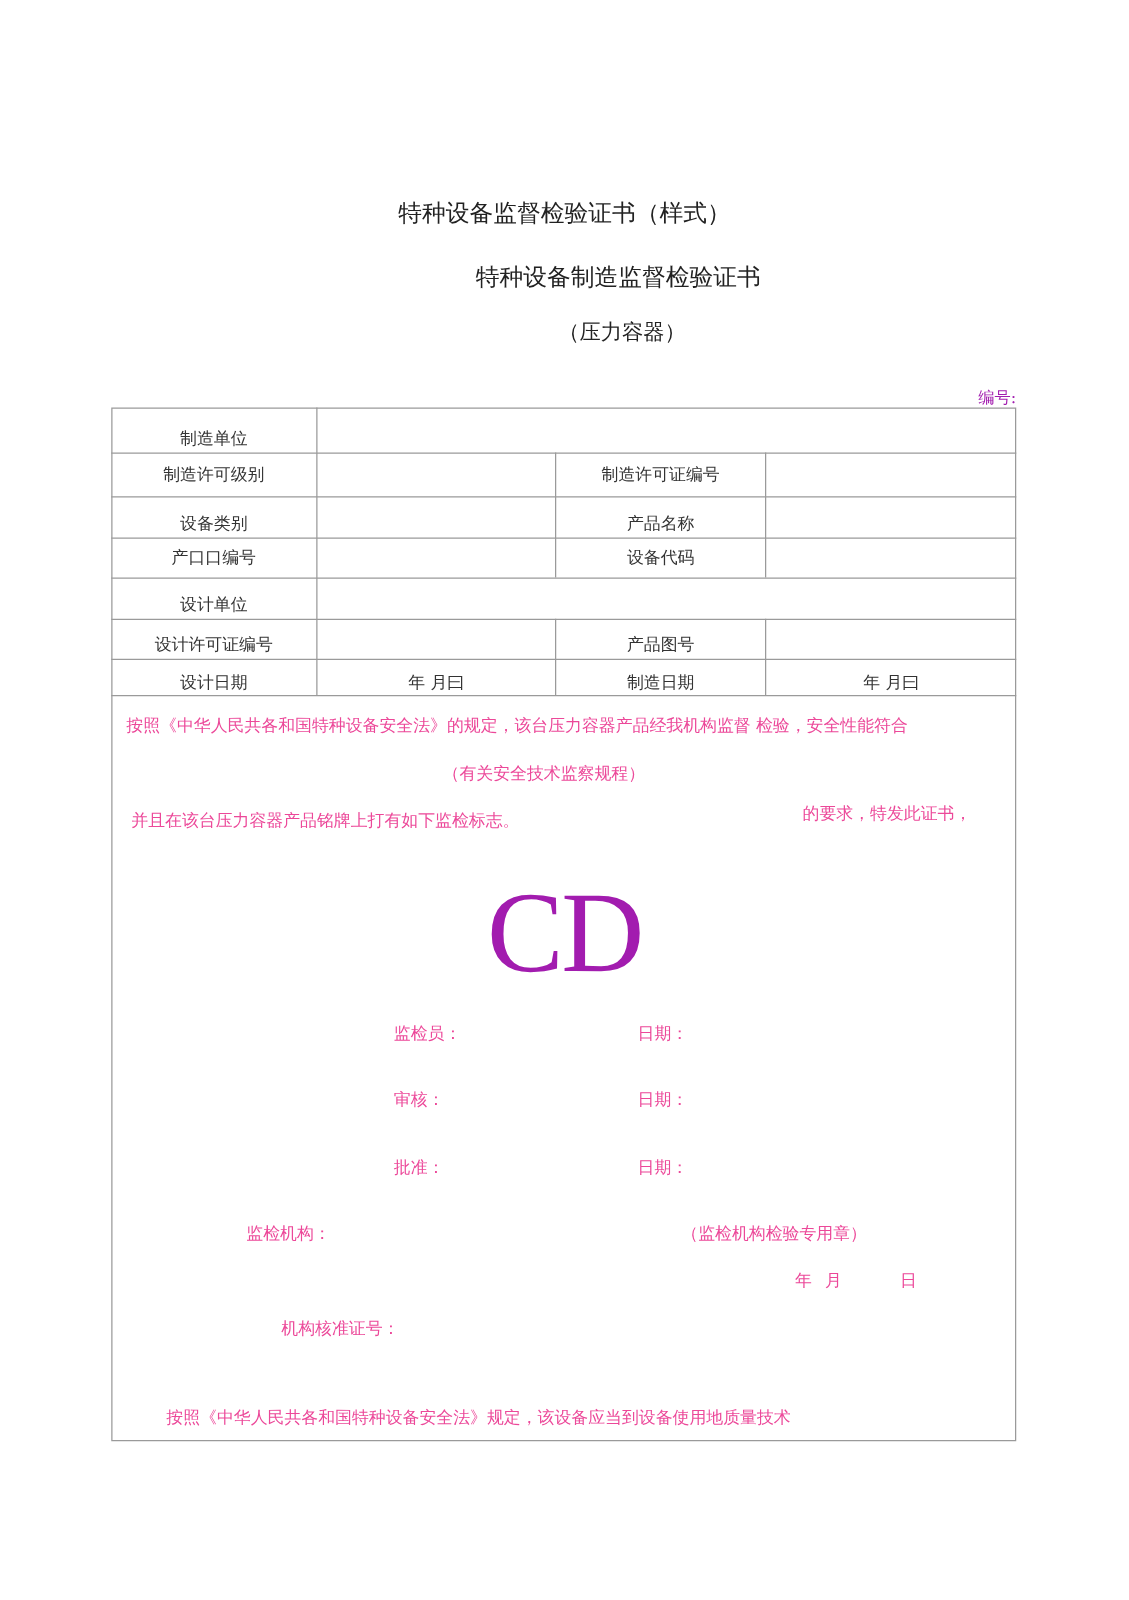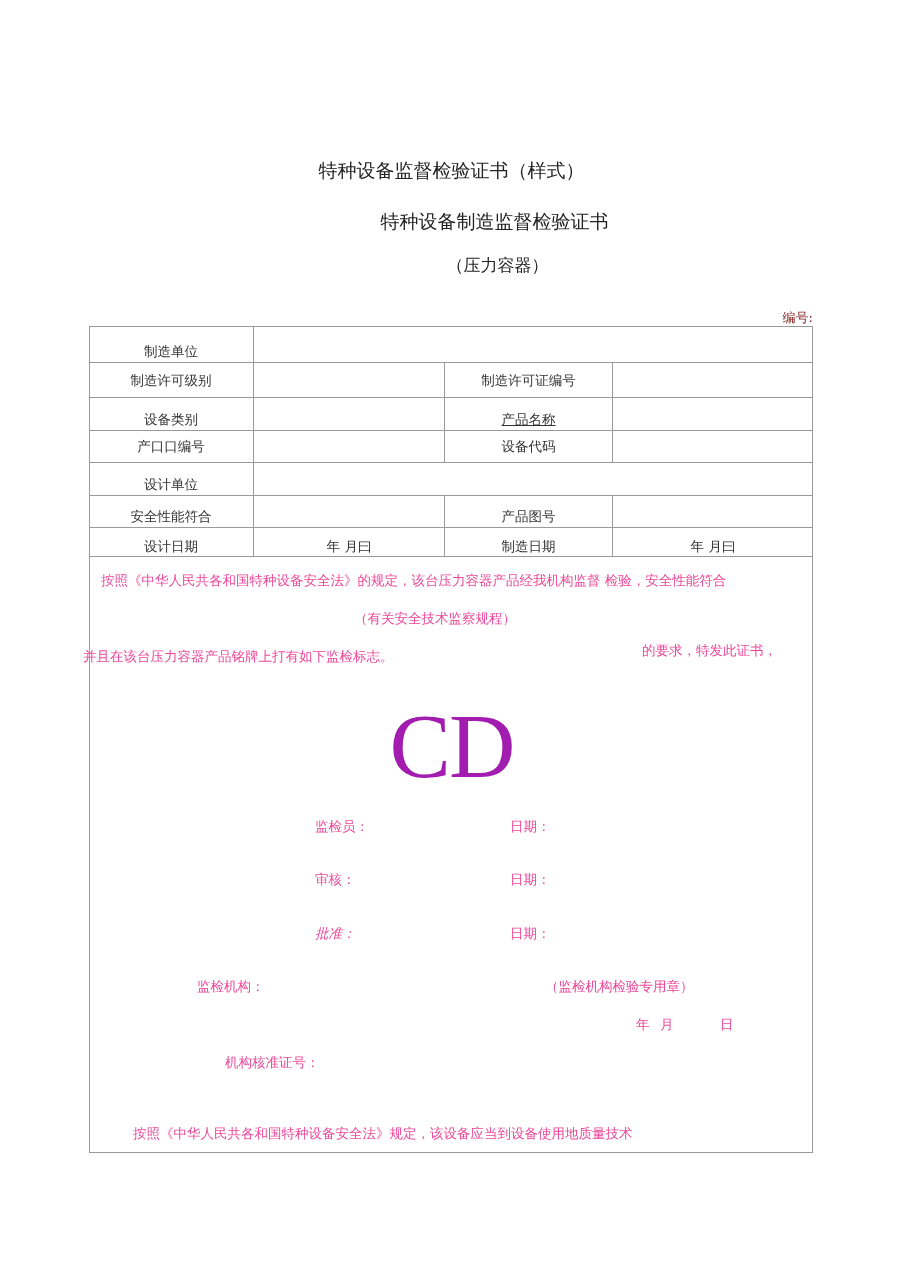--- a/index.html
+++ b/index.html
@@ -14,21 +14,21 @@
       overflow: hidden;
       font-family: "DejaVu Serif", "Liberation Serif", serif;
       color: #222222;
     }
     .abs { position: absolute; white-space: nowrap; }
     .title {
       left: 0; width: 903px; text-align: center;
       font-size: 19px; color: #222;
     }
     .docno {
-      right: 90px; top: 309px; font-size: 13px; color: #7f1d1d;
+      right: 90px; top: 309px; font-size: 13px; color: #a21caf;
     }
     .frame {
       position: absolute;
       left: 89px; top: 326px;
       width: 724px; height: 827px;
       border: 1px solid #9a9a9a;
       box-sizing: border-box;
     }
     .hline {
       position: absolute; height: 0;
@@ -87,55 +87,55 @@
 <div class="cell" style="left:89px; width:164px; top:343px;text-align:center;">制造单位</div>
 <div class="cell" style="left:254px; width:559px; top:336px; height:24px;"></div>
 
 <div class="cell" style="left:89px; width:164px; top:372px;">制造许可级别</div>
 <div class="cell" style="left:254px; width:190px; top:370px; height:22px;"></div>
 <div class="cell" style="left:445px; width:167px; top:372px;">制造许可证编号</div>
 <div class="cell" style="left:613px; width:200px; top:370px; height:22px;"></div>
 
 <div class="cell" style="left:89px; width:164px; top:411px;">设备类别</div>
 <div class="cell" style="left:254px; width:190px; top:404px; height:22px;"></div>
-<div class="cell" style="left:445px; width:167px; top:411px;text-decoration:underline;">产品名称</div>
+<div class="cell" style="left:445px; width:167px; top:411px;">产品名称</div>
 <div class="cell" style="left:613px; width:200px; top:404px; height:22px;"></div>
 
 <div class="cell" style="left:89px; width:164px; top:438px;">产口口编号</div>
 <div class="cell" style="left:254px; width:190px; top:436px; height:22px;"></div>
 <div class="cell" style="left:445px; width:167px; top:438px;">设备代码</div>
 <div class="cell" style="left:613px; width:200px; top:436px; height:22px;"></div>
 
 <div class="cell" style="left:89px; width:164px; top:476px;">设计单位</div>
 <div class="cell" style="left:254px; width:559px; top:468px; height:24px;"></div>
 
-<div class="cell" style="left:89px; width:164px; top:508px;">安全性能符合</div>
+<div class="cell" style="left:89px; width:164px; top:508px;">设计许可证编号</div>
 <div class="cell" style="left:254px; width:190px; top:501px; height:22px;"></div>
 <div class="cell" style="left:445px; width:167px; top:508px;">产品图号</div>
 <div class="cell" style="left:613px; width:200px; top:501px; height:22px;"></div>
 
 <div class="cell" style="left:89px; width:164px; top:538px;">设计日期</div>
 <div class="cell" style="left:254px; width:190px; top:538px;">年  月曰</div>
 <div class="cell" style="left:445px; width:167px; top:538px;">制造日期</div>
 <div class="cell" style="left:613px; width:200px; top:538px;">年  月曰</div>
 
 <div class="abs body-text" style="left:101px; top:572px;">按照《中华人民共各和国特种设备安全法》的规定，该台压力容器产品经我机构监督 检验，安全性能符合</div>
 <div class="abs body-text" style="left:354px; top:610px;">（有关安全技术监察规程）</div>
 <div class="abs body-text" style="left:642px; top:610px;margin-top:32px;">的要求，特发此证书，</div>
-<div class="abs body-text" style="left:83px; top:648px;font-family:Liberation Mono, monospace;">并且在该台压力容器产品铭牌上打有如下监检标志。</div>
+<div class="abs body-text" style="left:105px; top:648px;font-family:Liberation Mono, monospace;">并且在该台压力容器产品铭牌上打有如下监检标志。</div>
 
 <div class="abs cd-mark">CD</div>
 
 <div class="abs body-text" style="left:315px; top:818px;">监检员：</div>
 <div class="abs body-text" style="left:510px; top:818px;">日期：</div>
 
 <div class="abs body-text" style="left:315px; top:871px;">审核：</div>
 <div class="abs body-text" style="left:510px; top:871px;">日期：</div>
 
-<div class="abs body-text" style="left:315px; top:925px;font-style:italic;">批准：</div>
+<div class="abs body-text" style="left:315px; top:925px;">批准：</div>
 <div class="abs body-text" style="left:510px; top:925px;">日期：</div>
 
 <div class="abs body-text" style="left:197px; top:978px;">监检机构：</div>
 <div class="abs body-text" style="left:545px; top:978px;">（监检机构检验专用章）</div>
 
 <div class="abs body-text" style="left:636px; top:1016px;">年</div>
 <div class="abs body-text" style="left:660px; top:1016px;">月</div>
 <div class="abs body-text" style="left:720px; top:1016px;">日</div>
 
 <div class="abs body-text" style="left:225px; top:1054px;">机构核准证号：</div>

